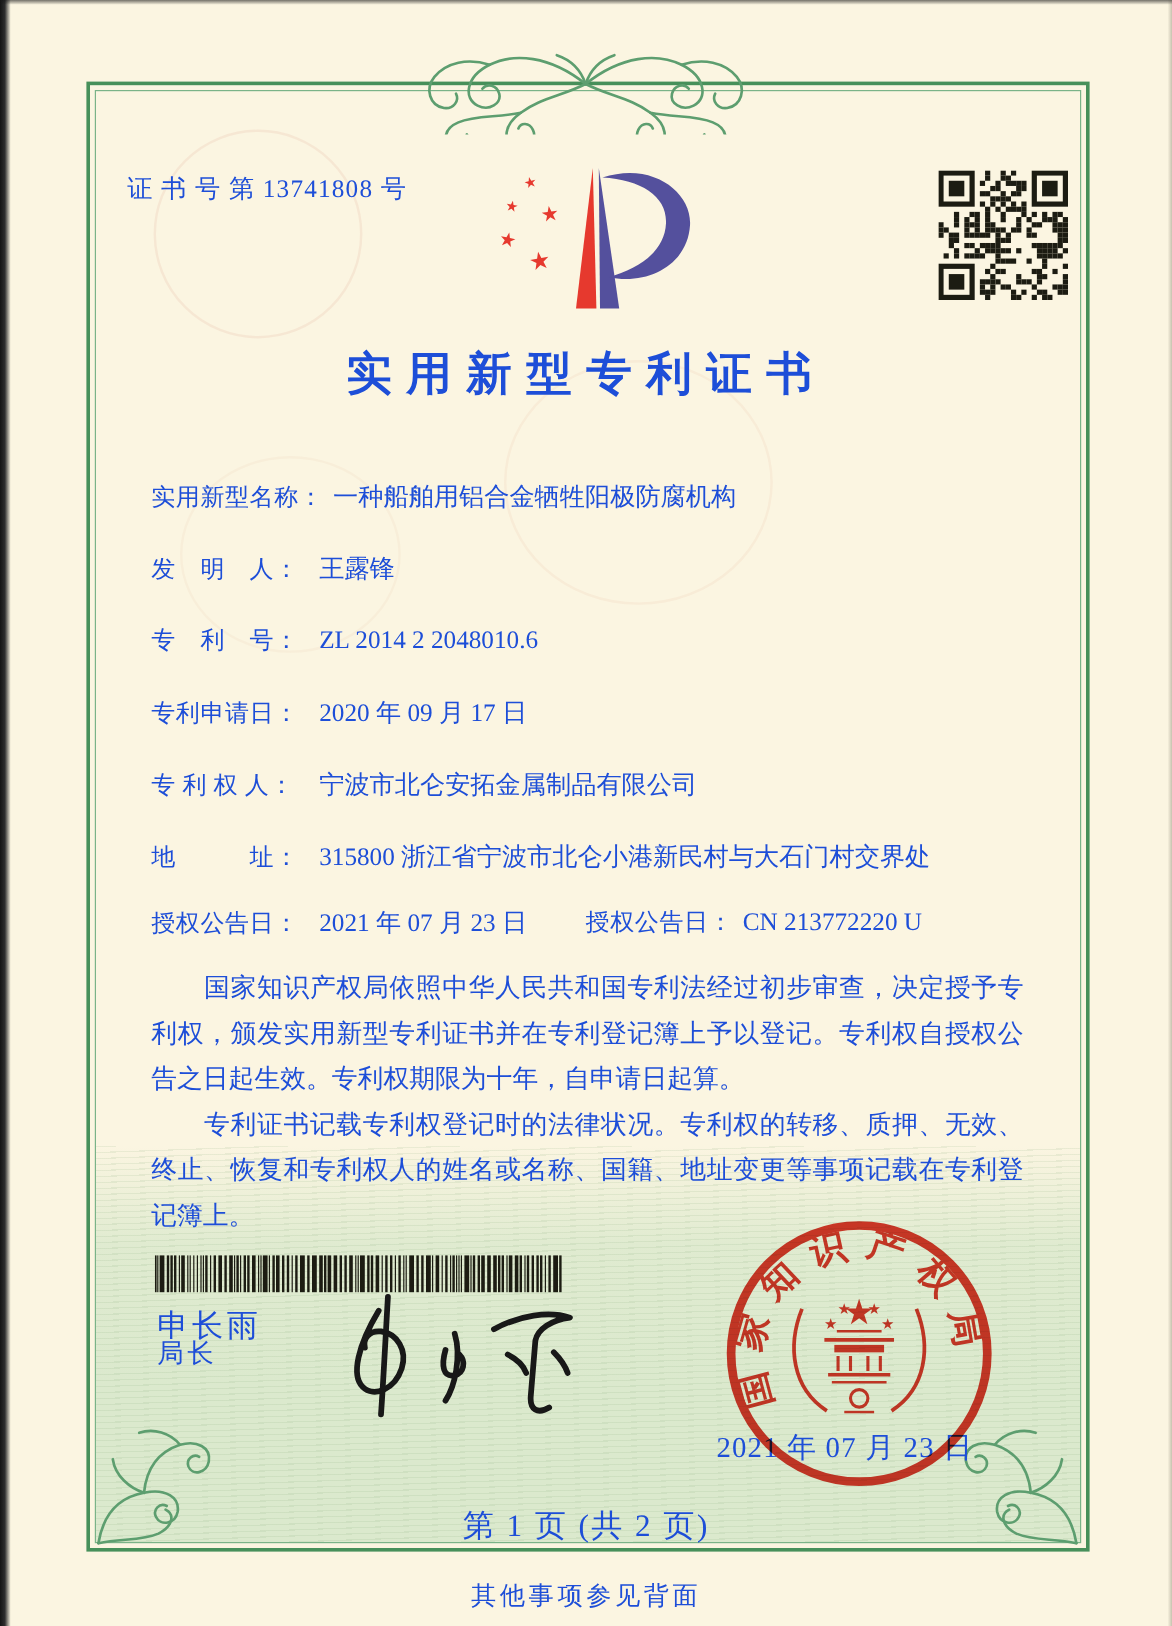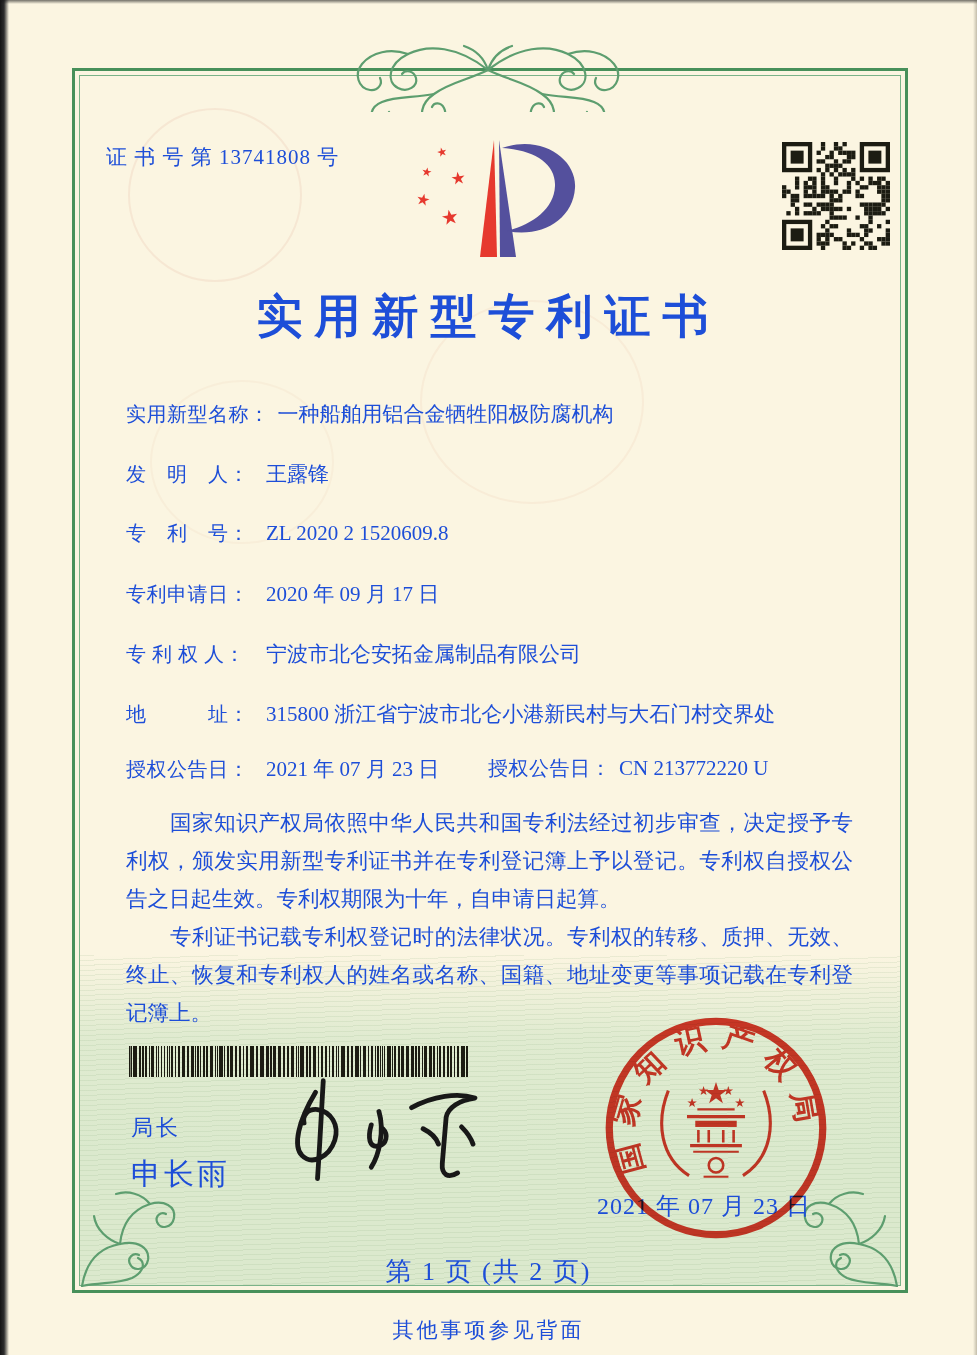--- a/index.html
+++ b/index.html
@@ -20,30 +20,30 @@
     background-image:
       repeating-linear-gradient(178deg, rgba(115,158,105,.12) 0 1px, rgba(0,0,0,0) 1px 5px),
       linear-gradient(180deg, rgba(219,233,205,0) 0%, rgba(219,233,205,.85) 25%, #dbe9cd 60%);}
   .watermark{position:absolute;border:2px solid rgba(222,150,128,.14);border-radius:50%;z-index:0;}
   
   .orn{position:absolute;z-index:2;}
   .orn path{stroke:#5d9e6f;stroke-width:2.2;fill:none;stroke-linecap:round;}
   
   .abs{position:absolute;z-index:4;}
   .cert-no{left:106px;top:143px;font-size:21px;letter-spacing:1px;}
-  .title{left:72px;top:286px;width:833px;text-align:center;font-size:46px;font-weight:bold;
+  .title{left:72px;top:286px;width:833px;text-align:center;font-size:38px;font-weight:bold;
          letter-spacing:12px;white-space:nowrap;}
   .frow{left:126px;width:745px;white-space:nowrap;font-size:21px;}
   .flabel{display:inline-block;min-width:132px;font-size:20px;letter-spacing:.5px;}
   .fvalue{margin-left:8px;}
   .grant2{position:absolute;left:362px;top:0;}
   .paras{left:126px;top:804px;width:727px;font-size:21.5px;line-height:38px;text-align:justify;}
   .paras p{margin:0;text-indent:2.05em;}
   .role{left:131px;top:1113px;font-size:22px;letter-spacing:3px;z-index:4;}
-  .name{left:131px;top:1154px;font-size:30px;letter-spacing:3px;z-index:4;}
+  .name{left:131px;top:1087px;font-size:26px;letter-spacing:3px;z-index:4;}
   .sig{left:272px;top:1075px;z-index:4;}
   .sig path{stroke:#181818;stroke-width:5;fill:none;stroke-linecap:round;stroke-linejoin:round;}
   .sealwrap{left:602px;top:1014px;width:228px;height:228px;z-index:5;mix-blend-mode:multiply;}
   .seal-date{left:597px;top:1190px;font-size:24px;letter-spacing:1px;z-index:4;}
   .page-no{left:72px;top:1254px;width:833px;text-align:center;font-size:26px;letter-spacing:2px;}
   .back-note{left:72px;top:1316px;width:833px;text-align:center;font-size:21px;letter-spacing:3px;}
   .qrbox{left:782px;top:142px;z-index:4;}
   .barcode{left:129px;top:1046px;z-index:4;}
   .logo{left:403px;top:126px;z-index:4;}
   .star{font-family:"DejaVu Sans",sans-serif;}
@@ -321,21 +321,21 @@
 
   <div class="abs title">实用新型专利证书</div>
 
   <div class="abs frow" style="top:400px;">
     <span class="flabel">实用新型名称：</span><span class="fvalue">一种船舶用铝合金牺牲阳极防腐机构</span>
   </div>
   <div class="abs frow" style="top:460px;">
     <span class="flabel">发　明　人：</span><span class="fvalue">王露锋</span>
   </div>
   <div class="abs frow" style="top:520px;">
-    <span class="flabel">专　利　号：</span><span class="fvalue">ZL 2020 2 1520609.8</span>
+    <span class="flabel">专　利　号：</span><span class="fvalue">ZL 2014 2 2048010.6</span>
   </div>
   <div class="abs frow" style="top:580px;">
     <span class="flabel">专利申请日：</span><span class="fvalue">2020 年 09 月 17 日</span>
   </div>
   <div class="abs frow" style="top:640px;">
     <span class="flabel">专 利 权 人：</span><span class="fvalue">宁波市北仑安拓金属制品有限公司</span>
   </div>
   <div class="abs frow" style="top:700px;">
     <span class="flabel">地　　　址：</span><span class="fvalue">315800 浙江省宁波市北仑小港新民村与大石门村交界处</span>
   </div>

